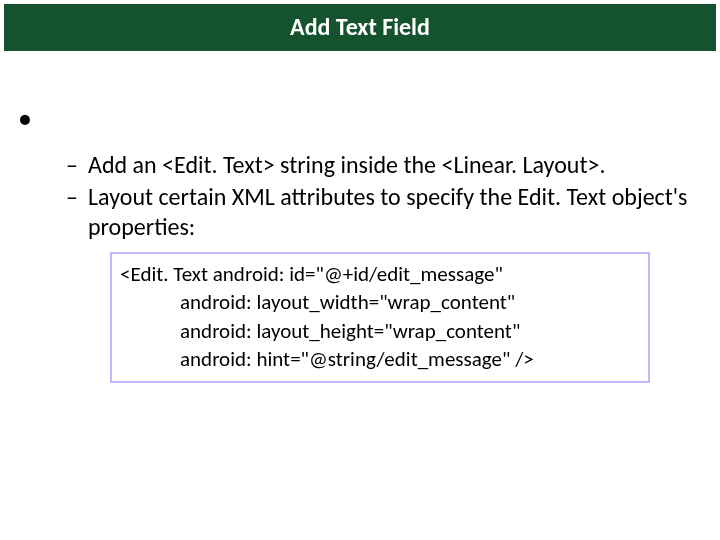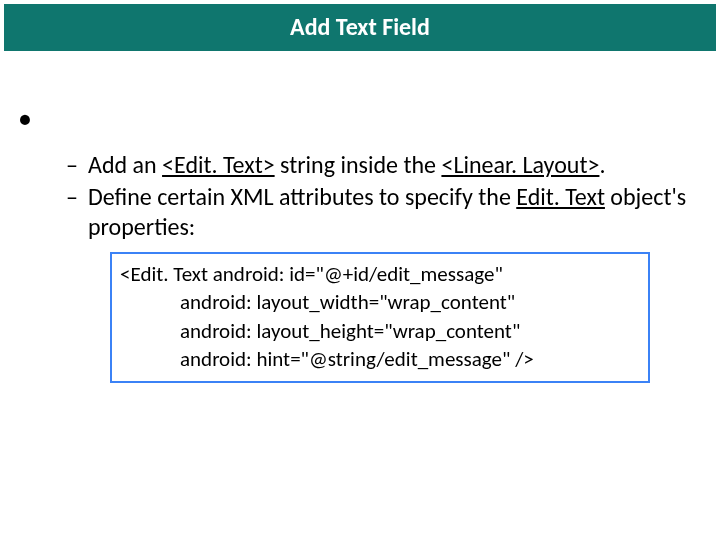--- a/index.html
+++ b/index.html
@@ -5,21 +5,21 @@
   * { margin: 0; padding: 0; box-sizing: border-box; }
   body {
     width: 720px;
     height: 540px;
     background: #fff;
     font-family: Calibri, Arial, sans-serif;
     color: #000;
     overflow: hidden;
   }
   .title-bar {
-    background: #0f766e;
+    background: #14532d;
     color: #fff;
     text-align: center;
     font-weight: bold;
     font-size: 24px;
     padding: 8px 0 10px 0;
     margin: 4px 4px 0 4px;
   }
   .content {
     padding: 50px 18px 0 18px;
   }
@@ -37,23 +37,23 @@
     margin-left: 48px;
     display: flex;
     line-height: 1.25;
     margin-bottom: 2px;
   }
   .bullet-l2 .dash {
     width: 22px;
     flex: 0 0 22px;
   }
   .bullet-l2 .txt { flex: 1; }
-  .u { text-decoration: underline; }
+  .u { }
   .code-box {
-    border: 2px solid #3b82f6;
+    border: 2px solid #c4b5fd;
     margin: 10px 0 0 92px;
     width: 540px;
     padding: 6px 17px 8px 8px;
     font-size: 21px;
     line-height: 1.35;
   }
   .code-box .ind { padding-left: 60px; display: block; }
 </style>
 </head>
 <body>
@@ -69,21 +69,21 @@
   <div class="bullet-l2">
     <span class="dash">–</span>
     <span class="txt">
       <span>Add an </span><span class="u">&lt;Edit. Text&gt;</span><span> string inside the </span><span class="u">&lt;Linear. Layout&gt;</span><span>.</span>
     </span>
   </div>
 
   <div class="bullet-l2">
     <span class="dash">–</span>
     <span class="txt">
-      <span>Define certain XML attributes to specify the </span><span class="u">Edit. Text</span><span> object's properties:</span>
+      <span>Layout certain XML attributes to specify the </span><span class="u">Edit. Text</span><span> object's properties:</span>
     </span>
   </div>
 
   <div class="code-box">
     <span>&lt;Edit. Text android: id="@+id/edit_message"</span><br>
     <span class="ind">android: layout_width="wrap_content"</span>
     <span class="ind">android: layout_height="wrap_content"</span>
     <span class="ind">android: hint="@string/edit_message" /&gt;</span>
   </div>
 

